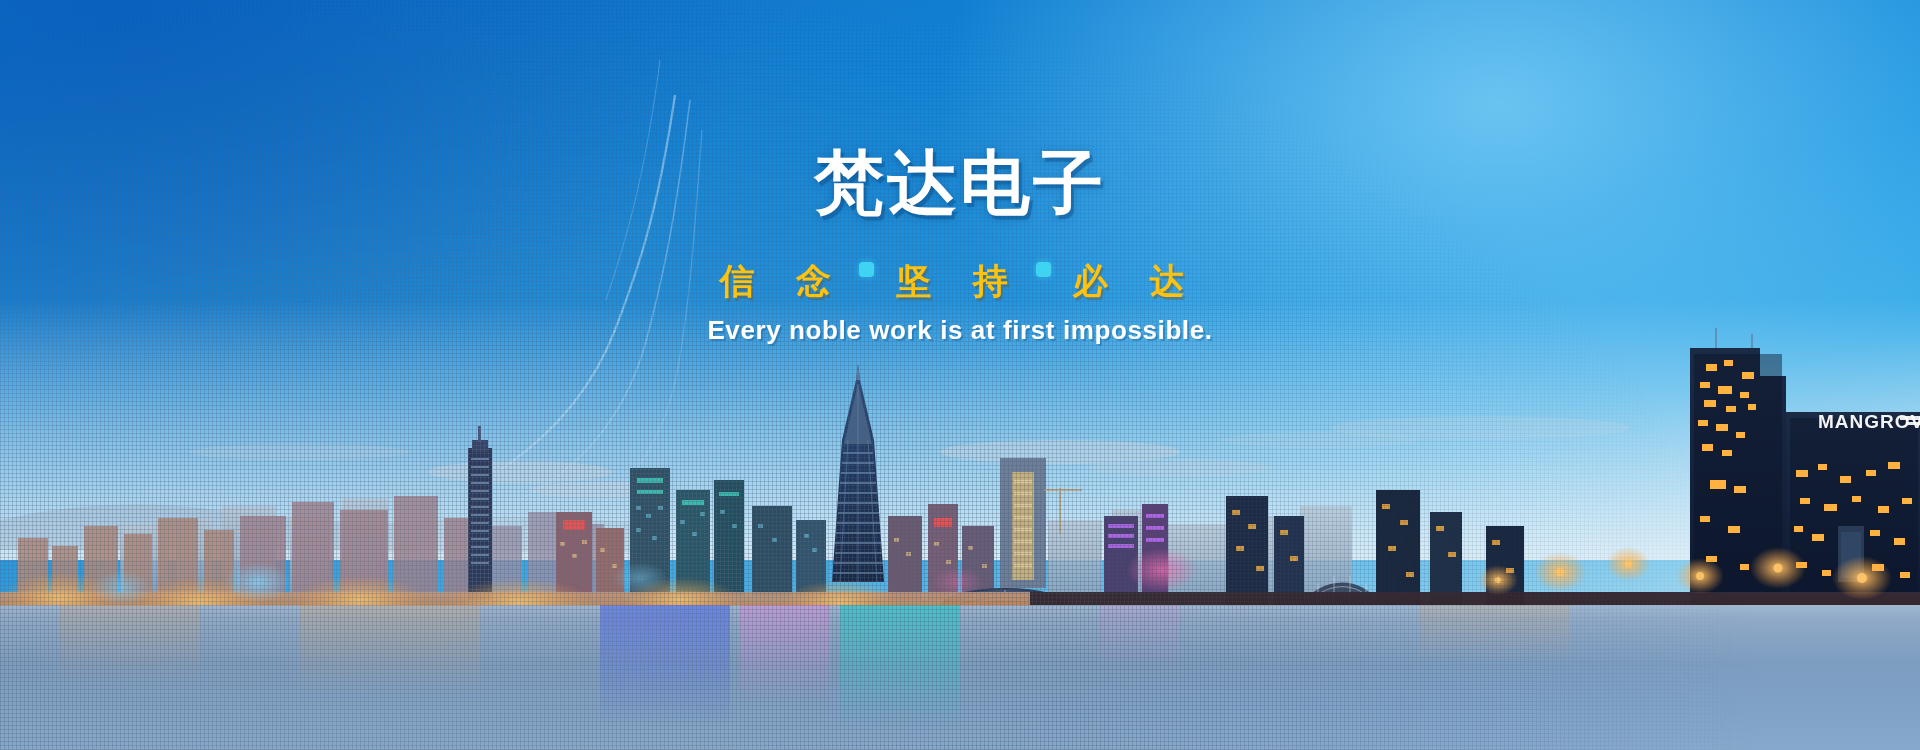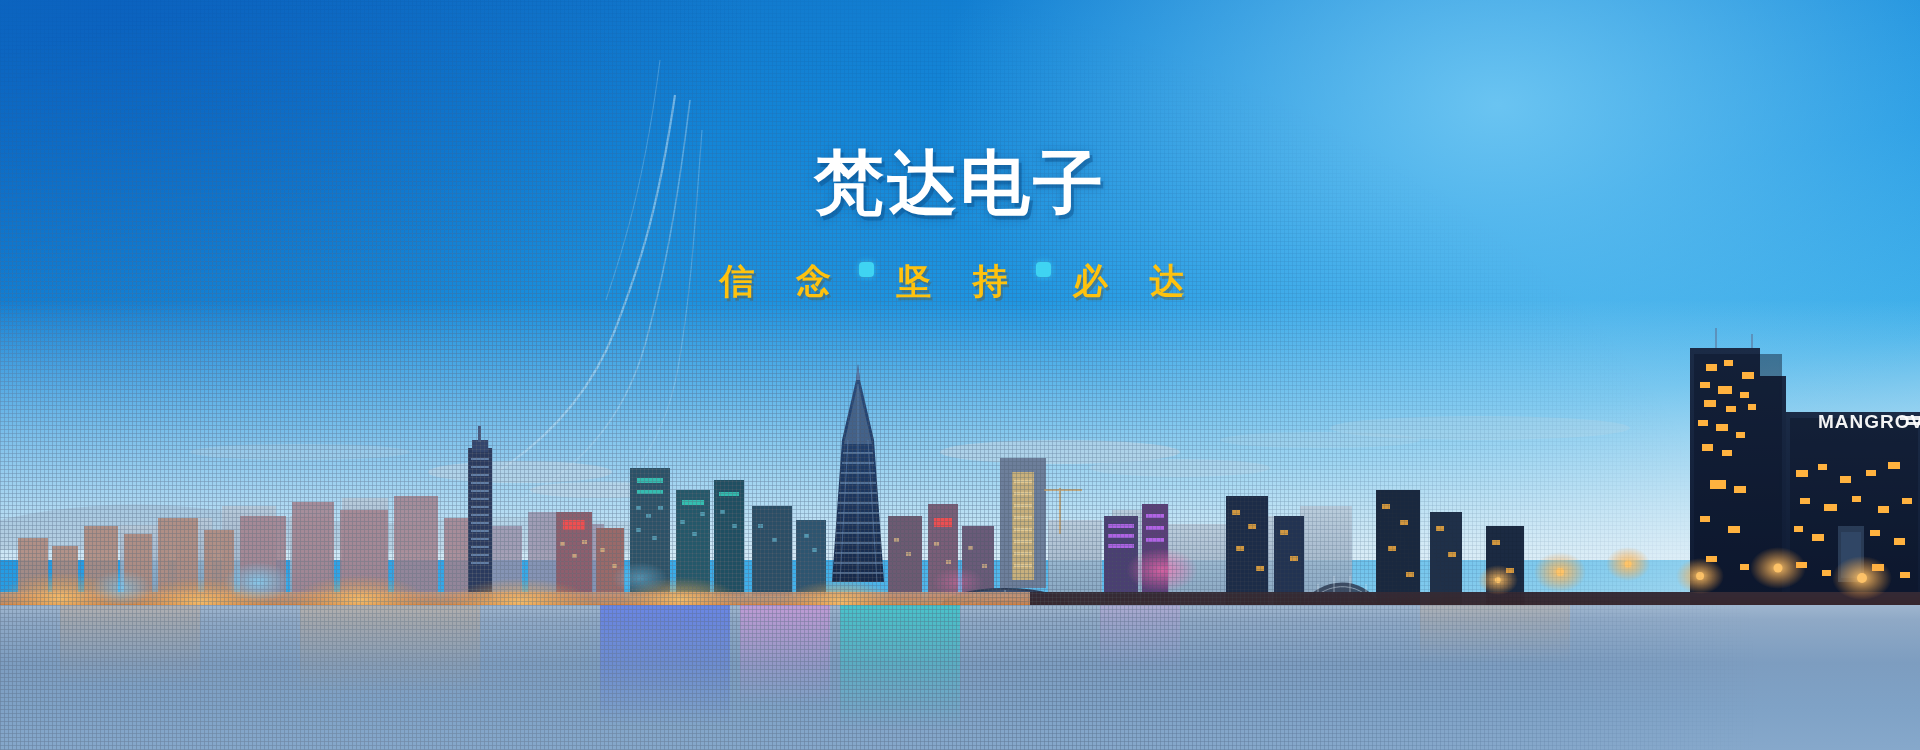--- a/index.html
+++ b/index.html
@@ -595,15 +595,16 @@
     <h1 class="headline">梵达电子</h1>
 
     <div class="slogan">
       <span class="seg">信 念</span>
       <span class="sep"></span>
       <span class="seg">坚 持</span>
       <span class="sep"></span>
       <span class="seg">必 达</span>
     </div>
 
+    <p class="tagline">Every noble work is at first impossible.</p>
   </div>
 
 </div>
 
 </body></html>

